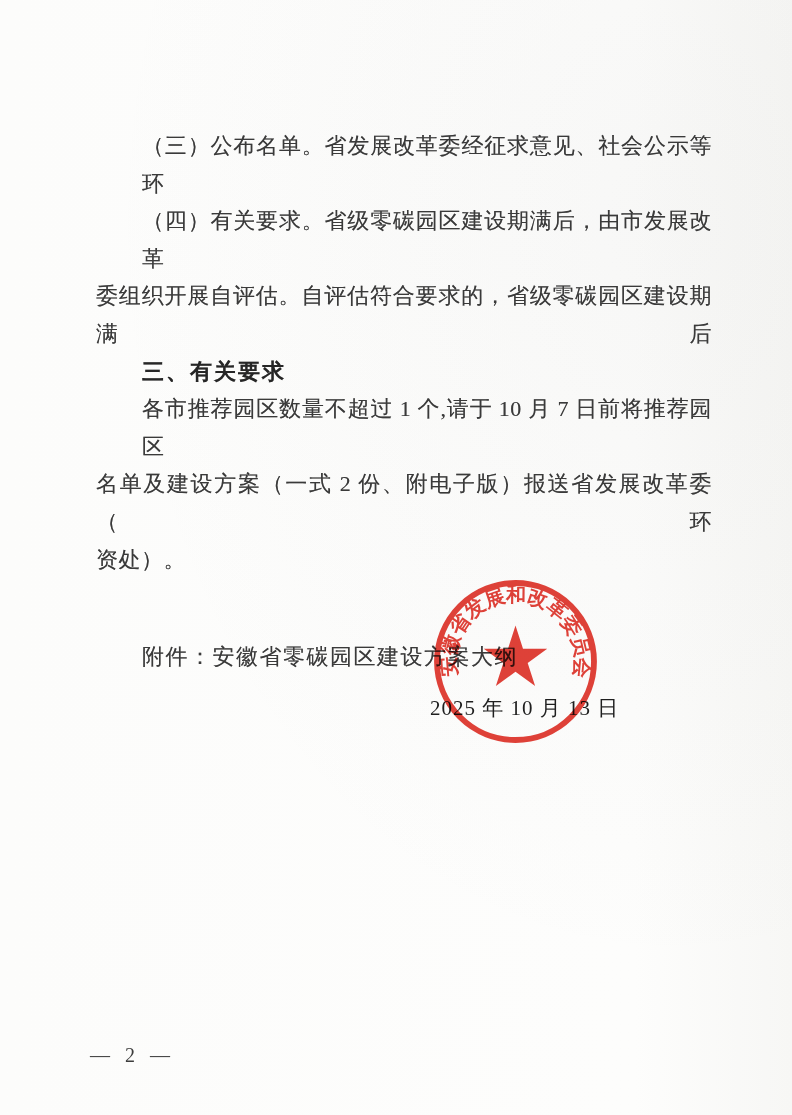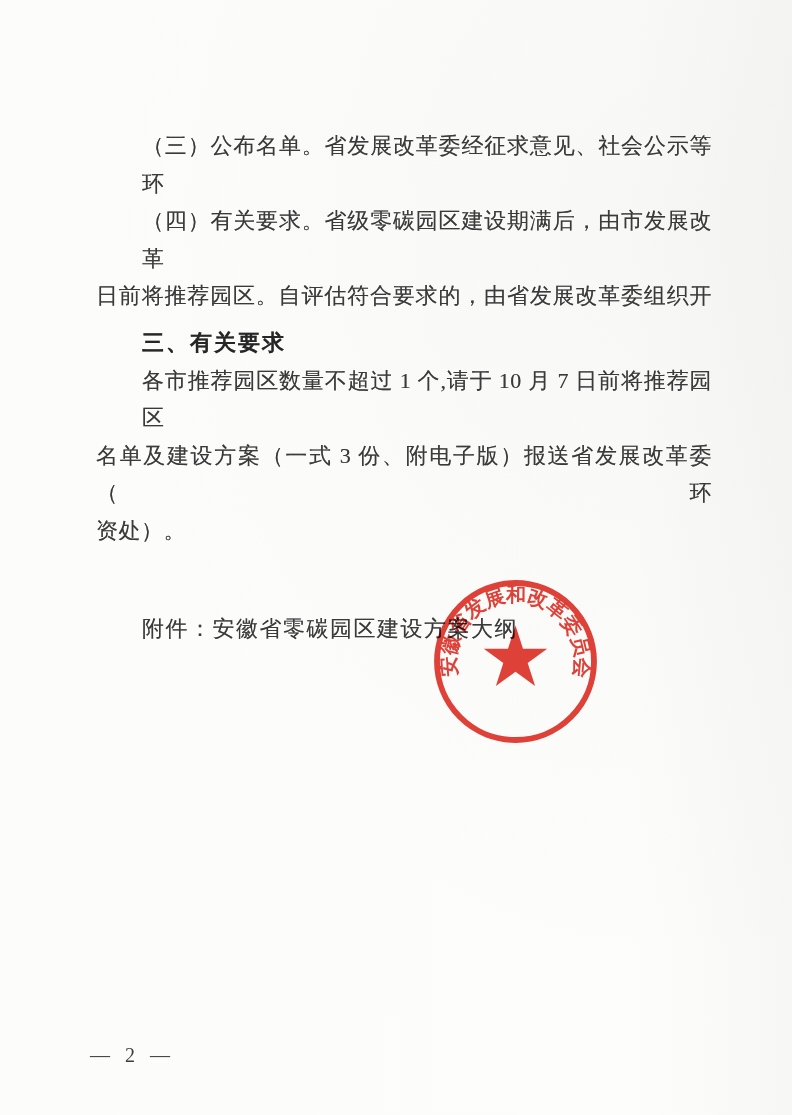--- a/index.html
+++ b/index.html
@@ -27,21 +27,20 @@
     text-shadow: 0 0 0.5px rgba(70,70,70,0.55);
   }
   .line { display: block; white-space: nowrap; }
   .line.fill { white-space: normal; text-align: justify; text-align-last: justify; }
   .line.indent { padding-left: 46px; }
   .heading {
     font-family: "Liberation Sans", "DejaVu Sans", sans-serif;
     font-weight: 700; color: #262626;
     letter-spacing: 2px;
     padding-left: 46px;
-    margin-top: 9px;
   }
   .attachment { margin-top: 60px; padding-left: 46px; letter-spacing: 1.5px; }
   .date-line {
     position: absolute; left: 430px; top: 694px;
     font-size: 21px; color: #1f1f1f;
     letter-spacing: 1px; white-space: nowrap;
     z-index: 1;
   }
   .seal {
     position: absolute; left: 432px; top: 578px;
@@ -62,28 +61,29 @@
   }
 </style>
 </head>
 <body>
 
 <div class="page">
 
   <div class="body-text">
     <div class="line fill indent">（三）公布名单。省发展改革委经征求意见、社会公示等环</div>
     <div class="line fill indent">（四）有关要求。省级零碳园区建设期满后，由市发展改革</div>
-    <div class="line fill">日前将推荐园区。自评估符合要求的，由省发展改革委组织开</div>
+    <div class="line fill">委组织开展自评估。自评估符合要求的，省级零碳园区建设期满后</div>
     <div class="line heading">三、有关要求</div>
     <div class="line fill indent">各市推荐园区数量不超过 1 个,请于 10 月 7 日前将推荐园区</div>
-    <div class="line fill">名单及建设方案（一式 3 份、附电子版）报送省发展改革委（环</div>
+    <div class="line fill">名单及建设方案（一式 2 份、附电子版）报送省发展改革委（环</div>
     <div class="line">资处）。</div>
     <div class="line attachment">附件：安徽省零碳园区建设方案大纲</div>
   </div>
 
+  <div class="date-line">2025 年 10 月 13 日</div>
 
   <svg class="seal" viewBox="0 0 200 200" xmlns="http://www.w3.org/2000/svg">
     <circle cx="100" cy="100" r="94" fill="none" stroke="var(--seal-color)" stroke-width="7"></circle>
     <polygon fill="var(--seal-color)" points="100,57 109,84.6 138,84.6 114.6,101.7 123.5,129.4 100,112.3 76.5,129.4 85.4,101.7 62,84.6 91,84.6"></polygon>
     <defs>
       <path id="seal-arc" d="M 31.15 121.05 A 72 72 0 1 1 168.85 121.05" fill="none"></path>
     </defs>
     <text class="seal-text-glyphs" fill="var(--seal-color)">
       <textPath href="#seal-arc" startOffset="4" textLength="262" lengthAdjust="spacing">安徽省发展和改革委员会</textPath>
     </text>

